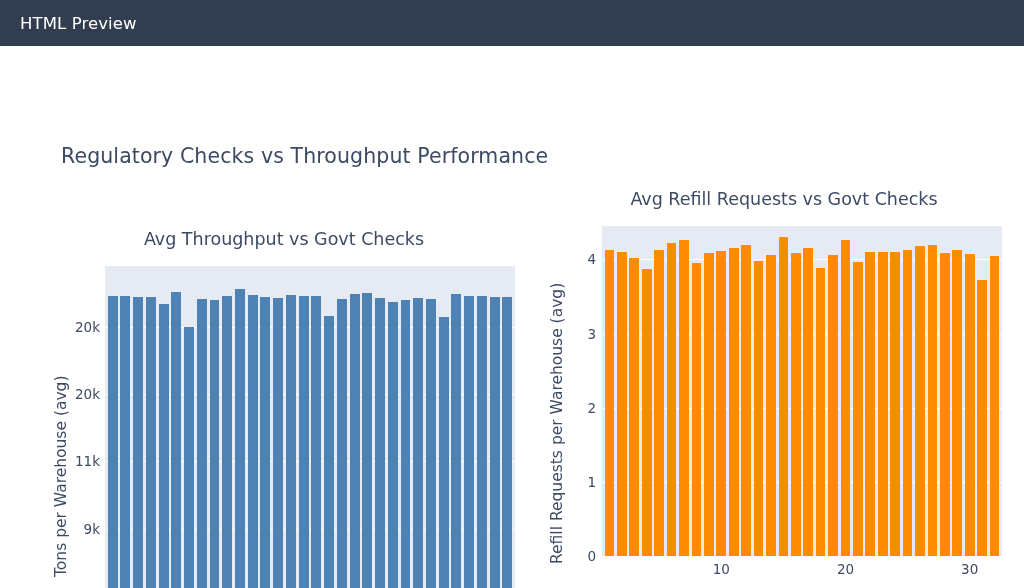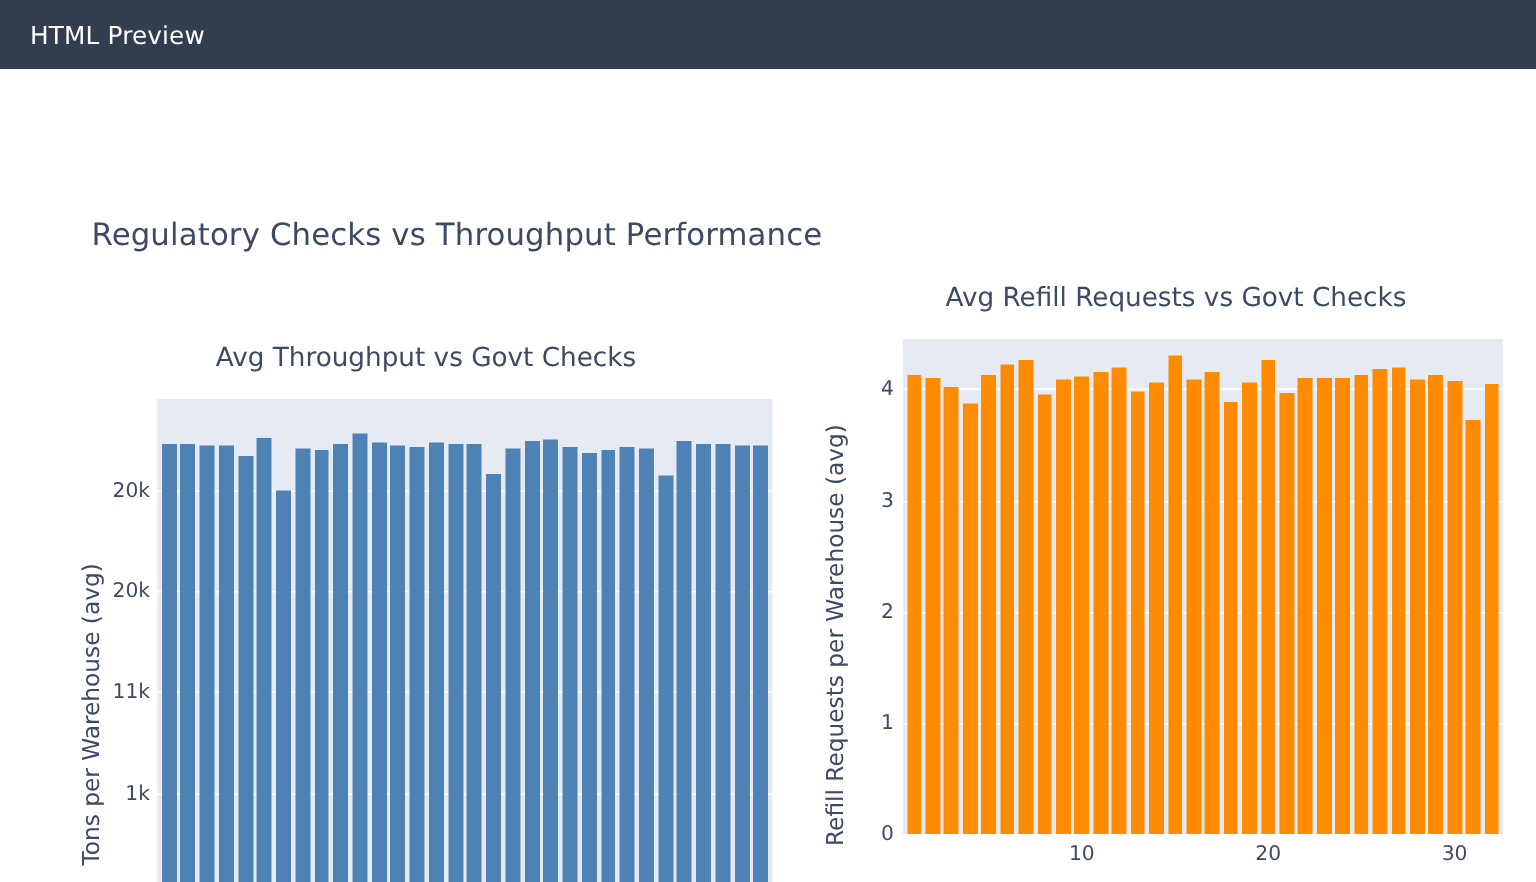--- a/index.html
+++ b/index.html
@@ -203,21 +203,21 @@
           <div class="bar blue" style="left: 333.73px; width: 9.93168px; height: 278.816px;"></div>
           <div class="bar blue" style="left: 346.463px; width: 9.93168px; height: 302.388px;"></div>
           <div class="bar blue" style="left: 359.196px; width: 9.93168px; height: 300.367px;"></div>
           <div class="bar blue" style="left: 371.929px; width: 9.93168px; height: 299.694px;"></div>
           <div class="bar blue" style="left: 384.661px; width: 9.93168px; height: 299.02px;"></div>
           <div class="bar blue" style="left: 397.394px; width: 9.93168px; height: 299.02px;"></div>
         </div>
     </div>
     <div id="yaxis-0">
         <div class="ytick" style="top: 367px;">0</div>
-        <div class="ytick" style="top: 299.653px;">1k</div>
+        <div class="ytick" style="top: 299.653px;">9k</div>
         <div class="ytick" style="top: 232.306px;">11k</div>
         <div class="ytick" style="top: 164.959px;">20k</div>
         <div class="ytick" style="top: 97.6122px;">20k</div>
       </div>
     <div class="ylabel">Tons per Warehouse (avg)</div>
     <div id="xaxis-0">
         <div class="xtick" style="left: 197.236px;">10</div>
         <div class="xtick" style="left: 324.565px;">20</div>
         <div class="xtick" style="left: 451.894px;">30</div>
       </div>

